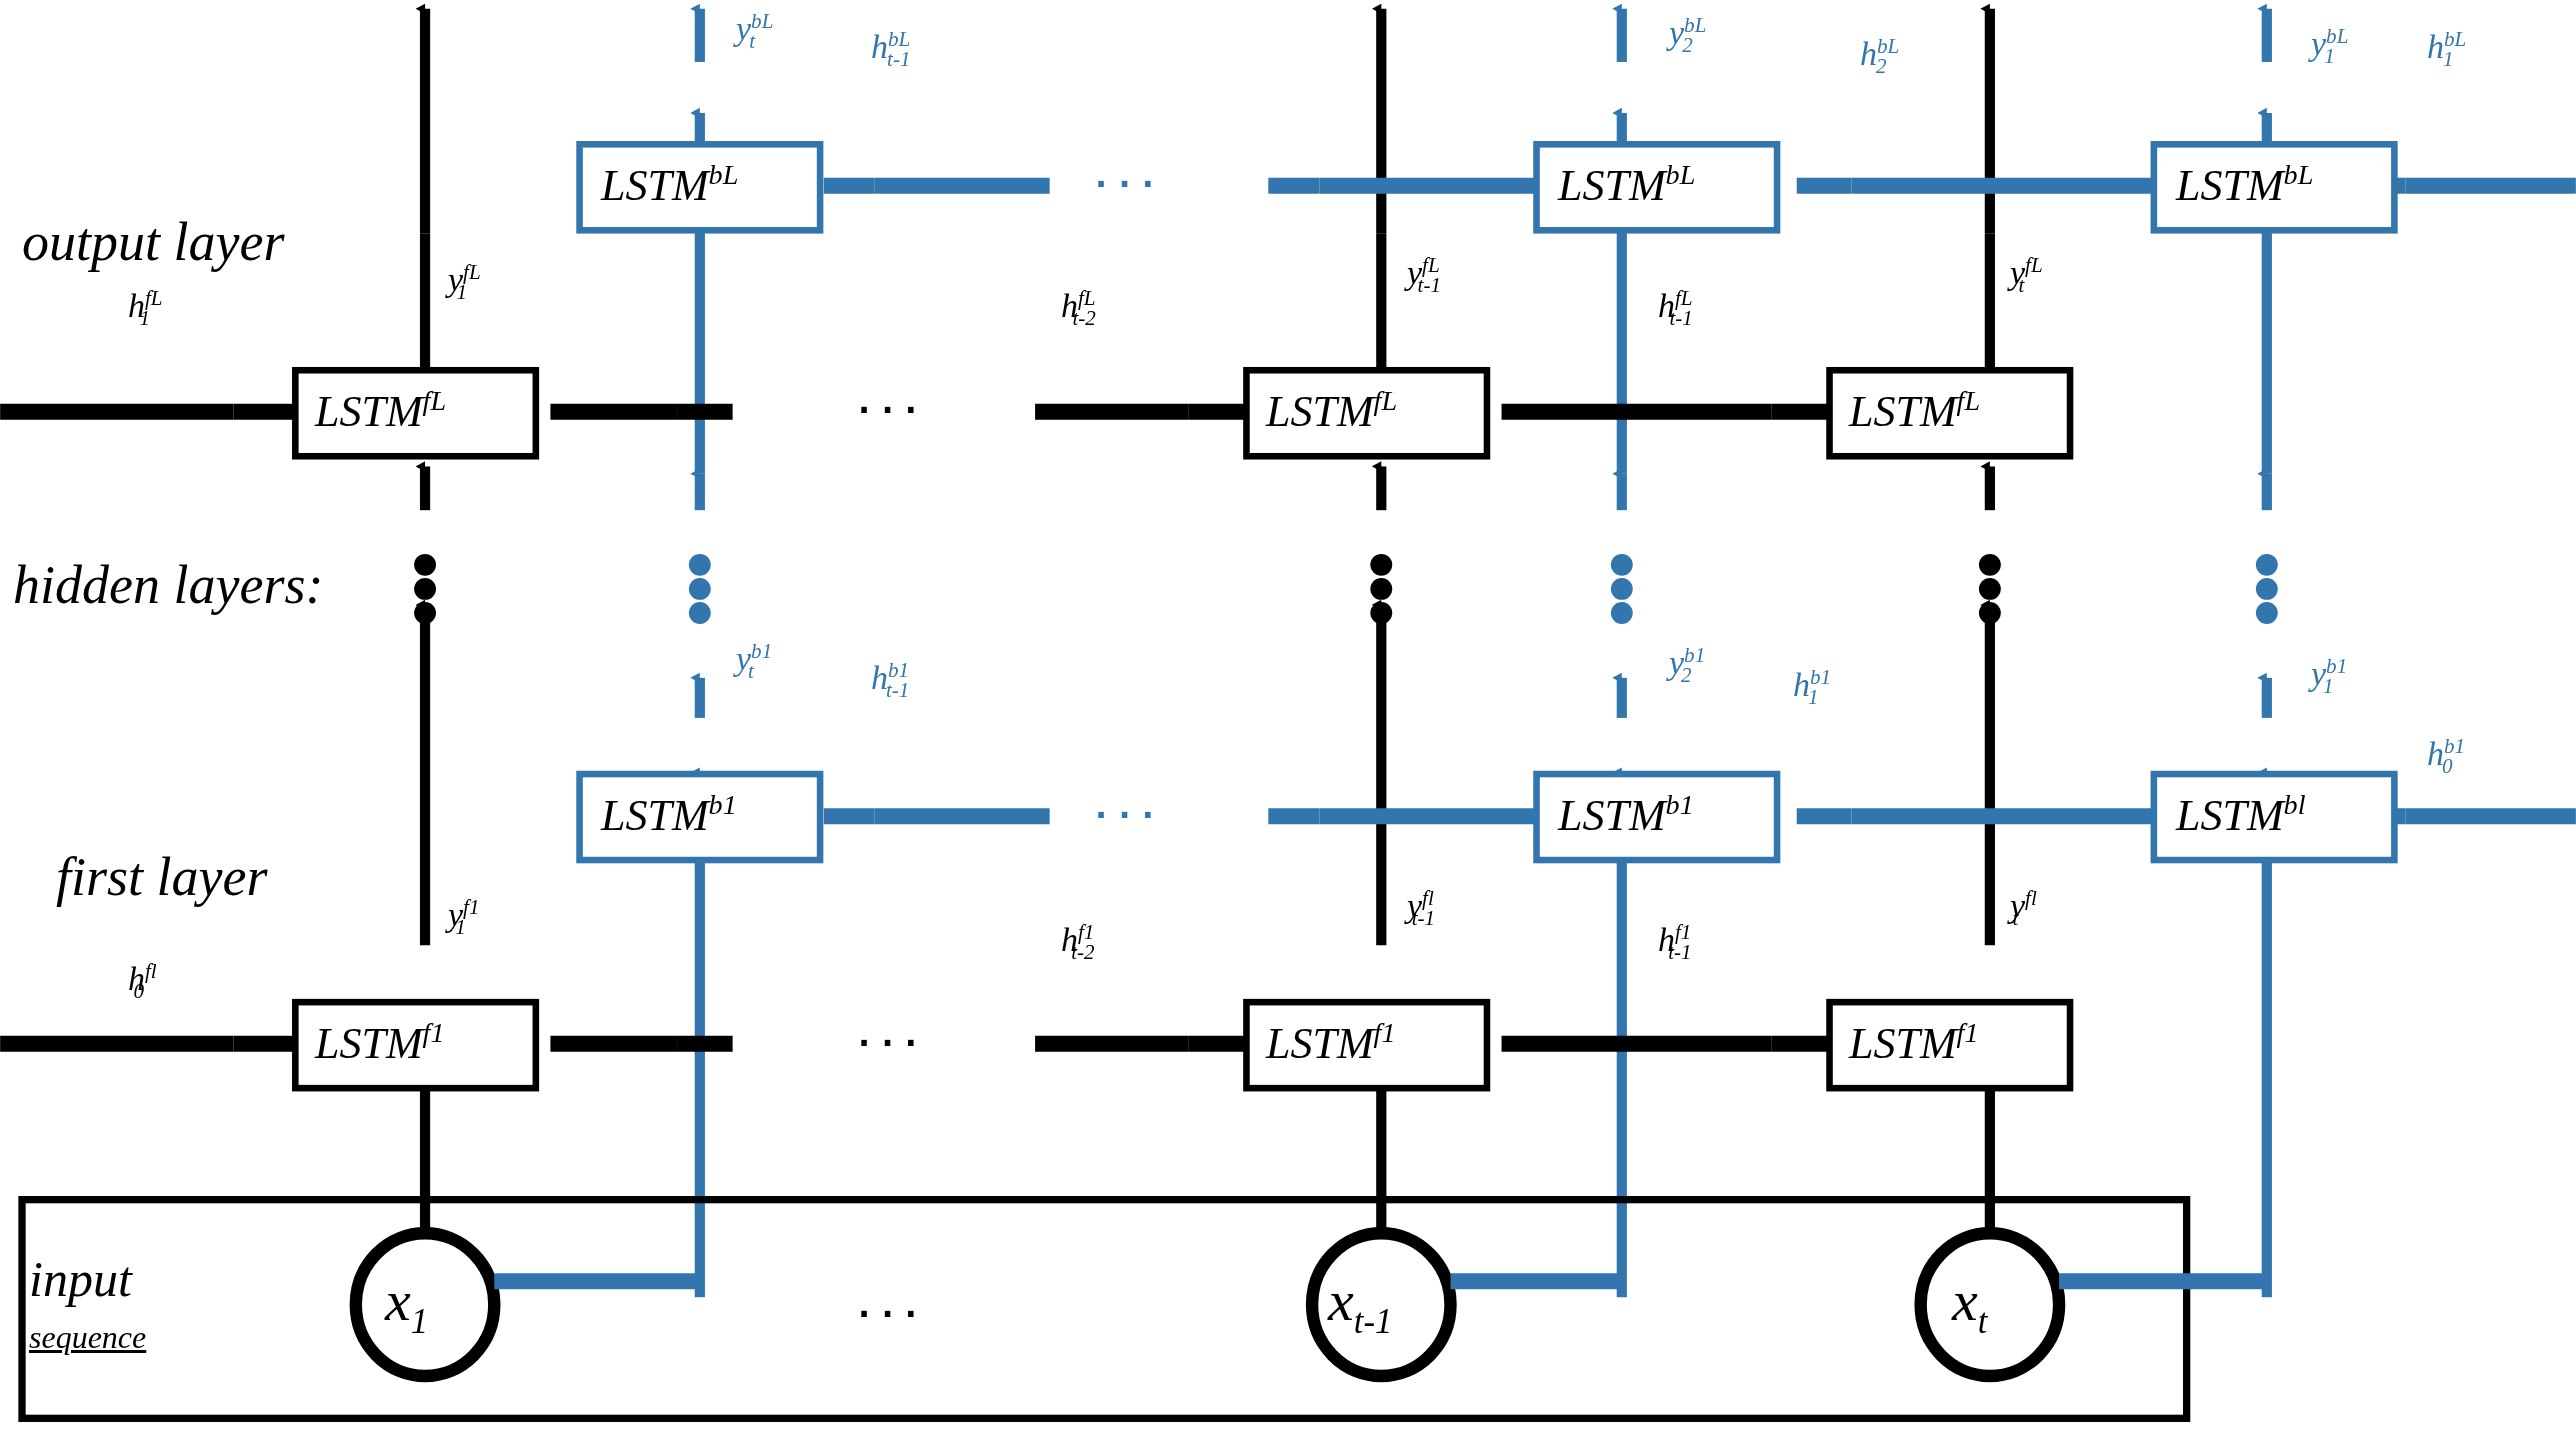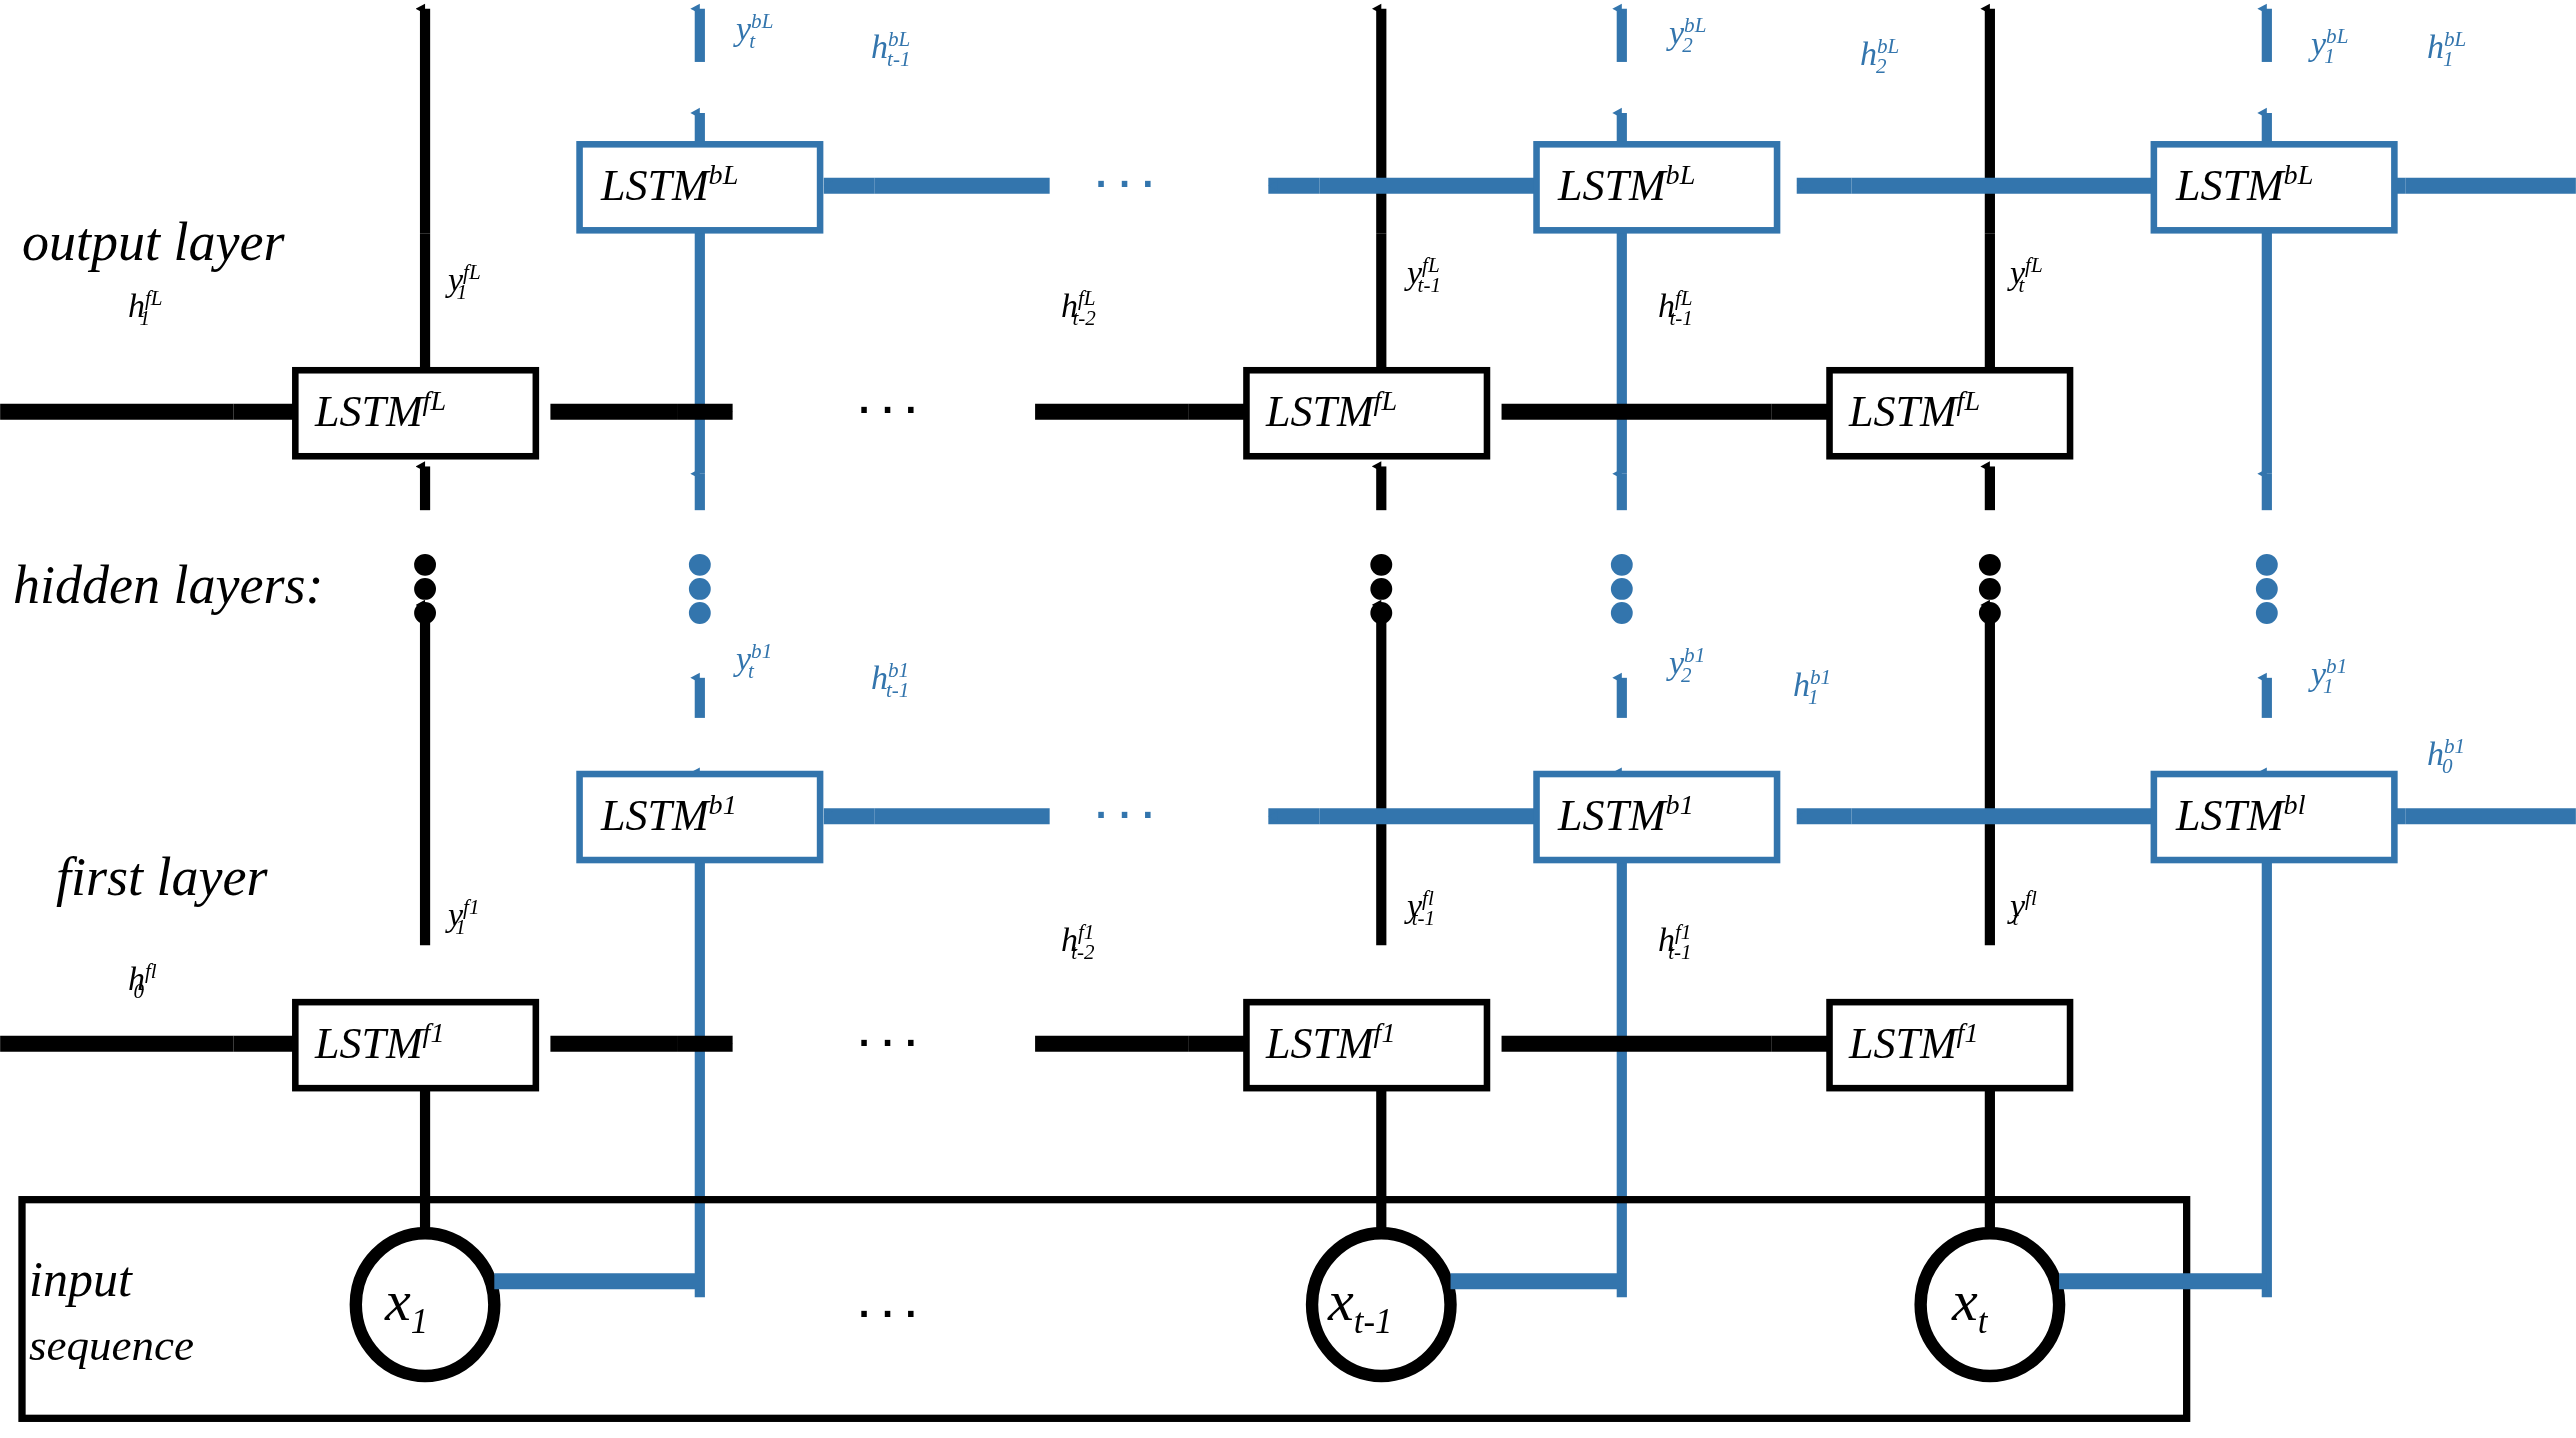--- a/index.html
+++ b/index.html
@@ -198,21 +198,21 @@
 
   <g fill="#000">
     <circle cx="583" cy="715" r="0"></circle>
   </g>
 </svg>
 
 <div class="sec" style="left:13px;top:554px;position:absolute;">hidden layers:</div>
 <div class="sec" style="left:22px;top:211px;position:absolute;">output layer</div>
 <div class="sec" style="left:31px;top:846px;position:absolute;margin-left:25px;">first layer</div>
 <div class="sec" style="left:29px;top:1250px;position:absolute;font-size:50px;">input</div>
-<div class="sec" style="left:29px;top:1319px;position:absolute;font-size:45px;">sequence</div>
+<div class="sec" style="left:29px;top:1319px;position:absolute;font-size:32px;text-decoration:underline;">sequence</div>
 
 <div class="boxlbl" style="left:2176px;top:159px;">
   <span>LSTM</span><sup>bL</sup>
 </div>
 <div class="boxlbl" style="left:1558px;top:159px;">
   <span>LSTM</span><sup>bL</sup>
 </div>
 <div class="boxlbl" style="left:601px;top:159px;">
   <span>LSTM</span><sup>bL</sup>
 </div>

